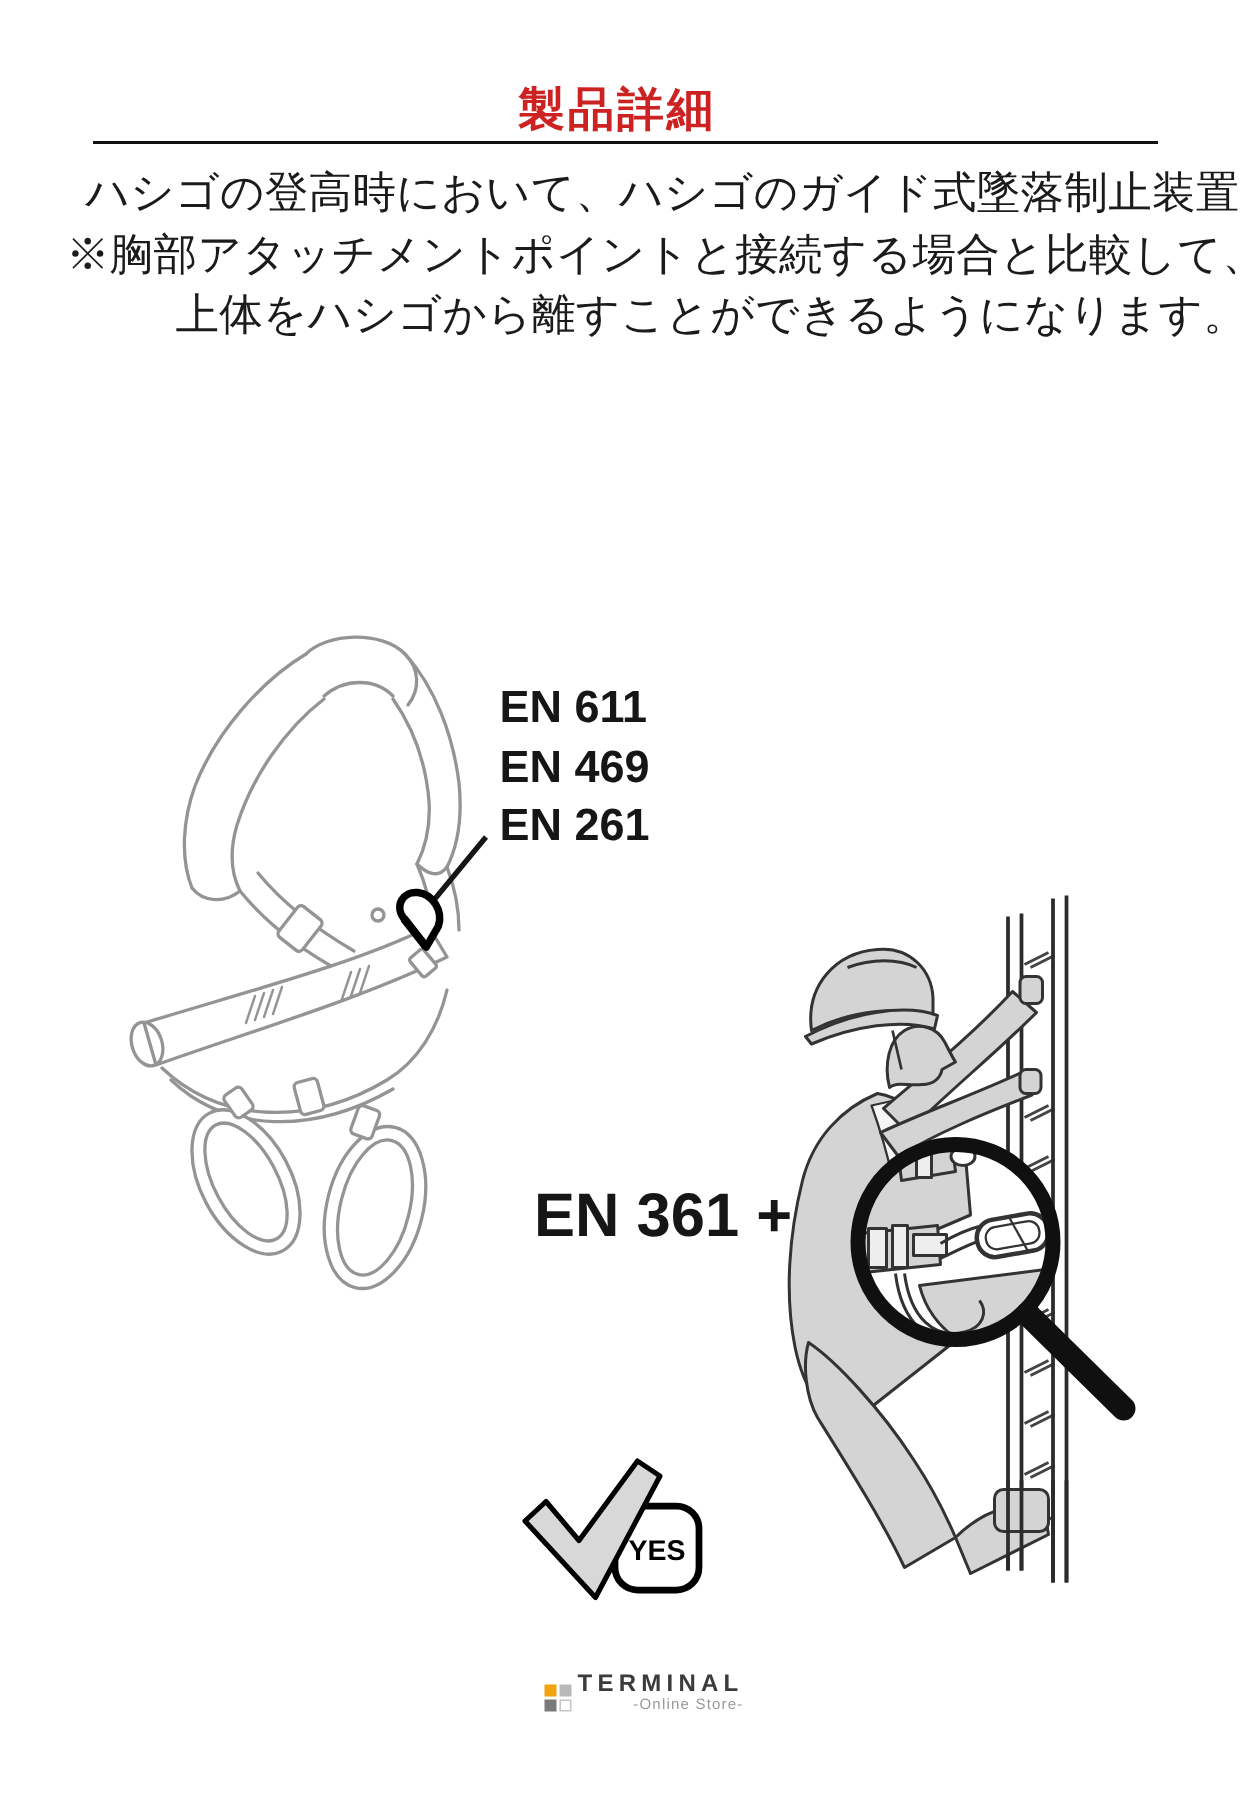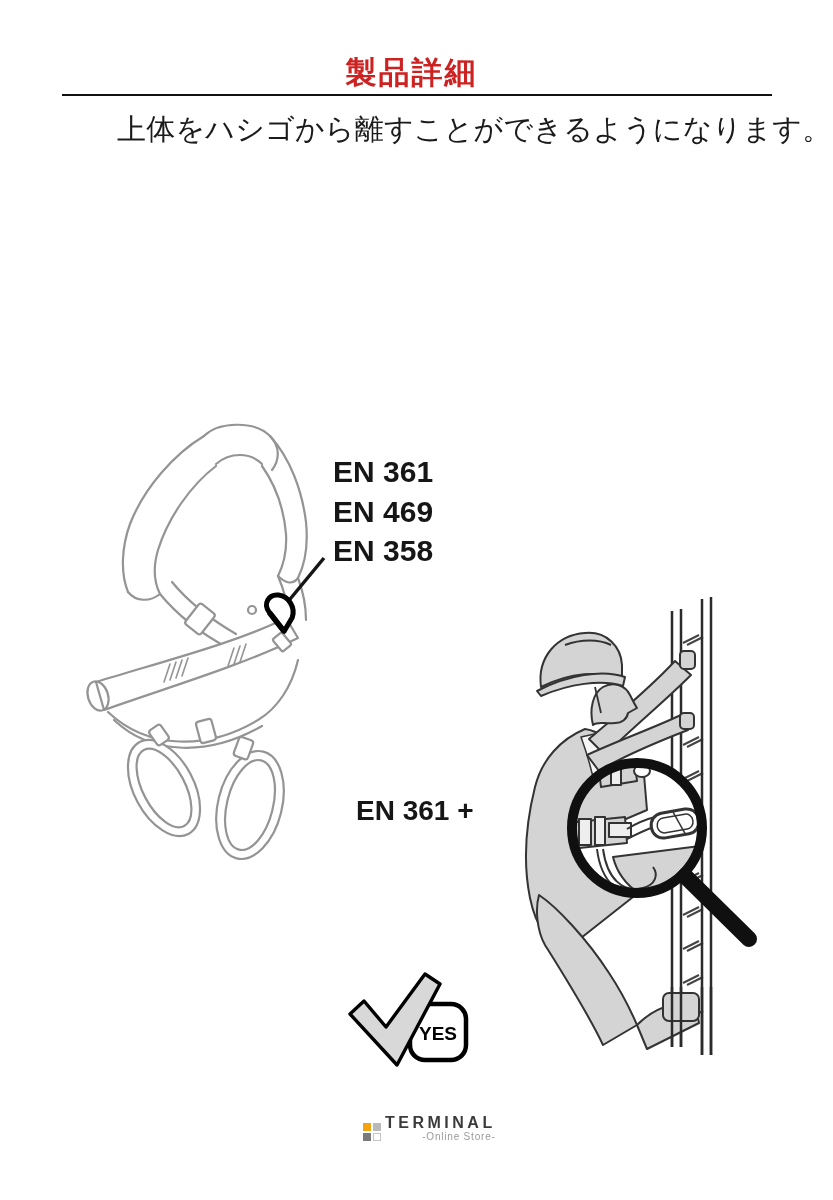--- a/index.html
+++ b/index.html
@@ -19,21 +19,21 @@
     position:absolute;top:109px;left:57px;width:740px;
     font-size:29px;line-height:40.5px;font-weight:500;color:#1b1b1b;
     letter-spacing:0.2px;white-space:nowrap;
   }
   .para .ln4{margin-left:-13px;}
   .para .ln5{margin-left:60px;}
   .en-labels{
     position:absolute;font-weight:700;color:#161616;white-space:nowrap;
   }
   .en-labels.hip{left:333px;top:452px;font-size:30px;line-height:39.5px;}
-  .en-labels.ladder{left:356px;top:791px;font-size:28px;line-height:39px;}
+  .en-labels.ladder{left:356px;top:791px;font-size:41px;line-height:39px;}
   .abs{position:absolute;}
   .logo{
     position:absolute;left:363px;top:1115px;display:flex;align-items:flex-end;gap:4px;
   }
   .logo-grid{
     display:grid;grid-template-columns:8px 8px;grid-template-rows:8px 8px;gap:2px;margin-top:3px;
   }
   .logo-grid .sq{width:8px;height:8px;}
   .sq.tl{background:#f2a30f;}
   .sq.tr{background:#b9b9b9;}
@@ -49,20 +49,22 @@
 </style>
 </head>
 <body>
 
 <div class="page">
 
   <div class="title">製品詳細</div>
   <div class="rule"></div>
 
   <div class="para">
+    <div>ハシゴの登高時において、ハシゴのガイド式墜落制止装置</div>
+    <div class="ln4">※胸部アタッチメントポイントと接続する場合と比較して、</div>
     <div class="ln5">上体をハシゴから離すことができるようになります。</div>
   </div>
 
   <svg class="abs" style="left:78px;top:420px;" width="302" height="450" viewBox="0 0 302 450">
     <g fill="none" stroke="#949494" stroke-width="2.2" stroke-linecap="round" stroke-linejoin="round">
 
       <path d="M126,16 C140,2 176,0 192,16 C202,26 202,40 194,50"></path>
       <path d="M138,44 C152,32 172,32 184,44"></path>
 
       <path d="M126,16 C96,34 66,68 52,104 C44,126 42,152 50,172"></path>
@@ -114,23 +116,23 @@
 
     <line x1="246" y1="138" x2="208" y2="184" stroke="#161616" stroke-width="3.5"></line>
 
     <g transform="translate(204,194) rotate(-38)">
       <path d="M-9,15 L-9,-9 C-9,-20 2,-24 9,-17 C16,-10 15,3 6,9 Z" fill="#fff" stroke="#000" stroke-width="5" stroke-linejoin="round"></path>
       <line x1="-9" y1="15" x2="-9" y2="-9" stroke="#000" stroke-width="5.5"></line>
     </g>
   </svg>
 
   <div class="en-labels hip">
-    <div>EN 361</div>
+    <div>EN 611</div>
     <div>EN 469</div>
-    <div>EN 358</div>
+    <div>EN 261</div>
   </div>
 
   <div class="en-labels ladder">
     <div>EN 361 +</div>
   </div>
 
   <svg class="abs" style="left:495px;top:595px;" width="330" height="470" viewBox="0 0 330 470">
     <defs>
       <clipPath id="magclip">
           <circle cx="142" cy="233" r="65"></circle>

